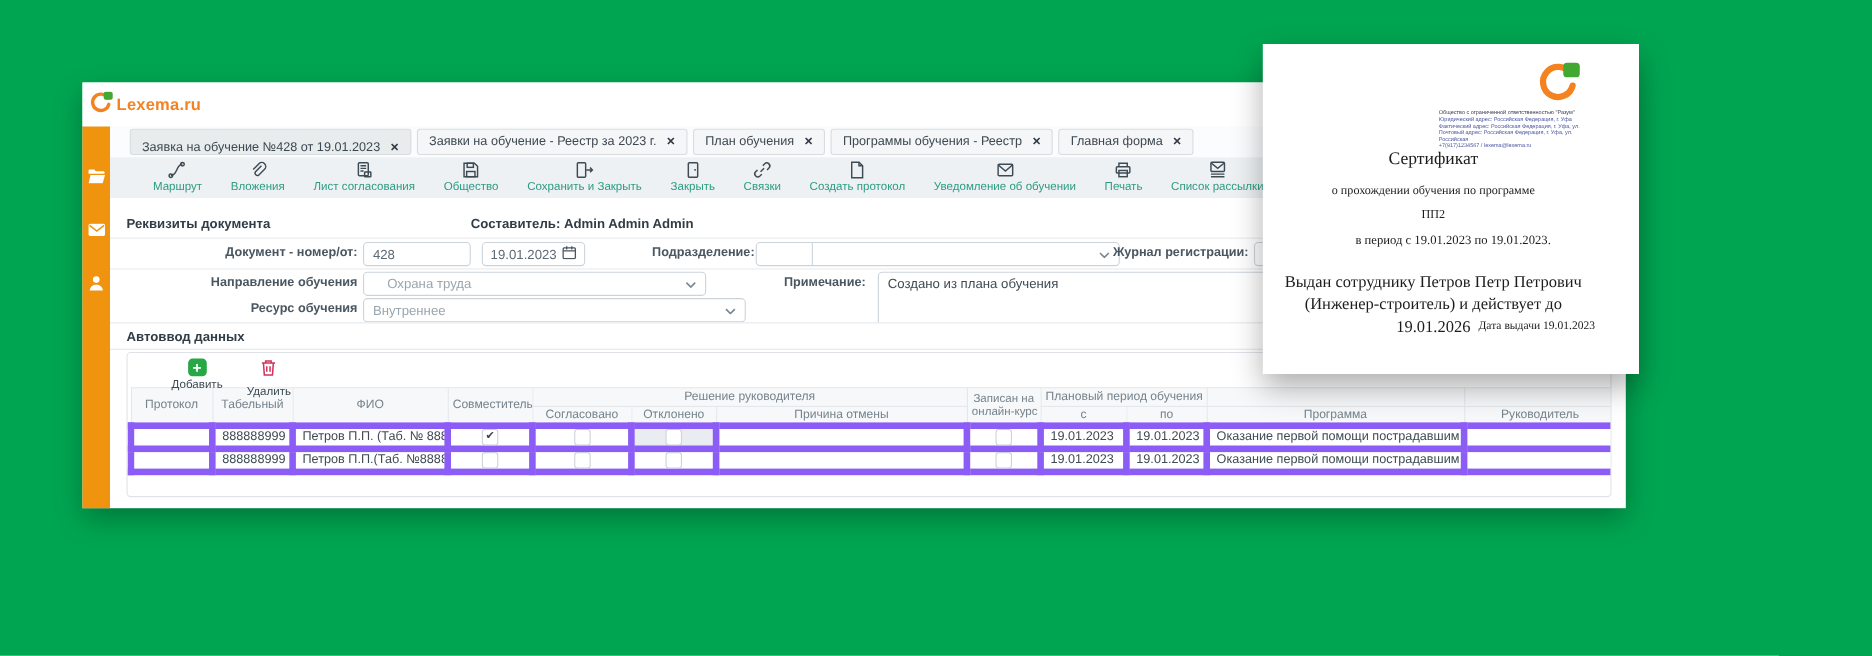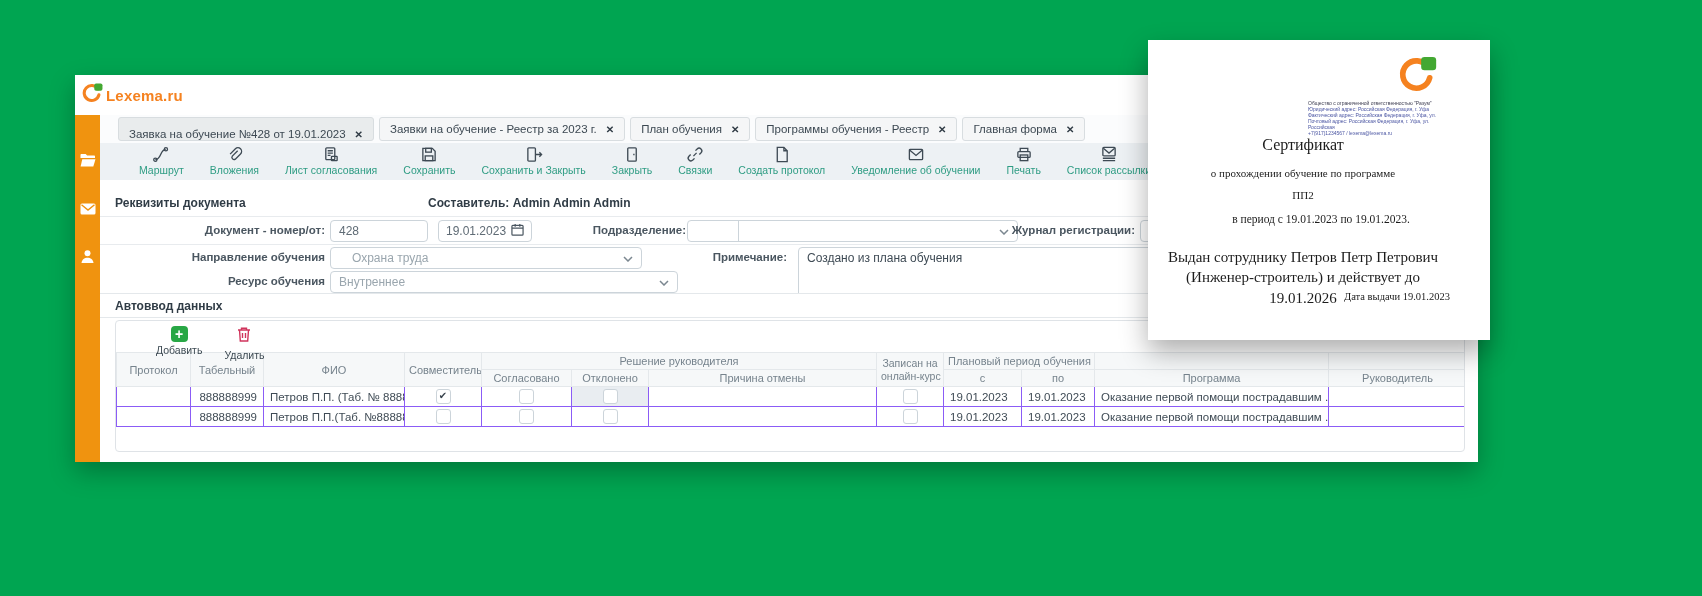--- a/index.html
+++ b/index.html
@@ -56,21 +56,21 @@
        border-radius:4px;background:#fff;box-sizing:border-box;overflow:hidden;}
   .panel-actions{display:flex;gap:22px;padding:5px 0 0 40px;height:31px;box-sizing:border-box;}
   .action{display:flex;flex-direction:column;align-items:center;cursor:pointer;}
   .add-ic{width:17px;height:17px;background:#28a745;border-radius:4px;color:#fff;font-weight:bold;
        font-size:14px;line-height:16px;text-align:center;}
   .action-label{font-size:10.5px;color:#3d4a53;margin-top:2px;}
 
   table.grid{border-collapse:collapse;table-layout:fixed;width:1350px;}
   .grid th{background:#f6f8f9;color:#76838d;font-weight:normal;font-size:11px;border:1px solid #e4e8eb;
        height:17px;padding:0 4px;overflow:hidden;white-space:nowrap;box-sizing:border-box;text-align:center;}
-  .grid td{border:1px solid #8b5cf6;font-size:11.5px;color:#3f4b55;height:20px;padding:0 6px;
+  .grid td{border:6px solid #8b5cf6;font-size:11.5px;color:#3f4b55;height:20px;padding:0 6px;
        overflow:hidden;white-space:nowrap;box-sizing:border-box;background:#fff;}
   .grid .online-h{font-size:10.5px;line-height:1.15;}
   .num{color:#9aa4ad;text-align:right;}
   .c{text-align:center;}
   .declined-cell{background:#e9edf1 !important;}
   .cb{display:inline-block;width:13px;height:13px;border:1px solid #ccd4da;border-radius:3px;background:#fff;
        line-height:12px;font-size:10px;color:#39434d;text-align:center;vertical-align:middle;cursor:pointer;}
 
   
   .cert{position:absolute;left:1148px;top:40px;width:342px;height:300px;background:#fff;
@@ -179,21 +179,21 @@
         <span class="tlabel">Лист согласования</span>
       </div>
       <div class="tbtn">
         <span>
             <svg width="18" height="18" viewBox="0 0 18 18" fill="none" stroke="#3e4a54" stroke-width="1.4">
               <path d="M2.5 2.5h10l3 3v10h-13z"></path>
               <rect x="5.5" y="2.5" width="6" height="4"></rect>
               <rect x="5" y="10.5" width="8" height="5"></rect>
             </svg>
           </span>
-        <span class="tlabel">Сохранить</span>
+        <span class="tlabel">Общество</span>
       </div>
       <div class="tbtn">
         <span>
             <svg width="18" height="18" viewBox="0 0 18 18" fill="none" stroke="#3e4a54" stroke-width="1.4">
               <rect x="2.5" y="2" width="8" height="14" rx="1"></rect>
               <path d="M11 9h6M14.7 6.7 17 9l-2.3 2.3"></path>
             </svg>
           </span>
         <span class="tlabel">Сохранить и Закрыть</span>
       </div>
@@ -404,20 +404,20 @@
     <div class="cert-company">
       <div>Общество с ограниченной ответственностью "Разум"</div>
       <div class="addr">Юридический адрес: Российская Федерация, г. Уфа</div>
       <div class="addr">Фактический адрес: Российская Федерация, г. Уфа, ул.</div>
       <div class="addr">Почтовый адрес: Российская Федерация, г. Уфа, ул.</div>
       <div class="addr">Российская</div>
       <div class="addr">+7(917)1234567 / lexema@lexema.ru</div>
     </div>
     <div class="cert-body">
       <div class="cert-title">Сертификат</div>
-      <div class="cert-sub">о прохождении обучение по программе</div>
+      <div class="cert-sub">о прохождении обучения по программе</div>
       <div class="cert-prog">ПП2</div>
       <div class="cert-period">в период с 19.01.2023 по 19.01.2023.</div>
       <div class="cert-issued">Выдан сотруднику Петров Петр Петрович (Инженер-строитель) и действует до 19.01.2026</div>
     </div>
     <div class="cert-date">Дата выдачи 19.01.2023</div>
   </div>
 </div>
 
 </body></html>

